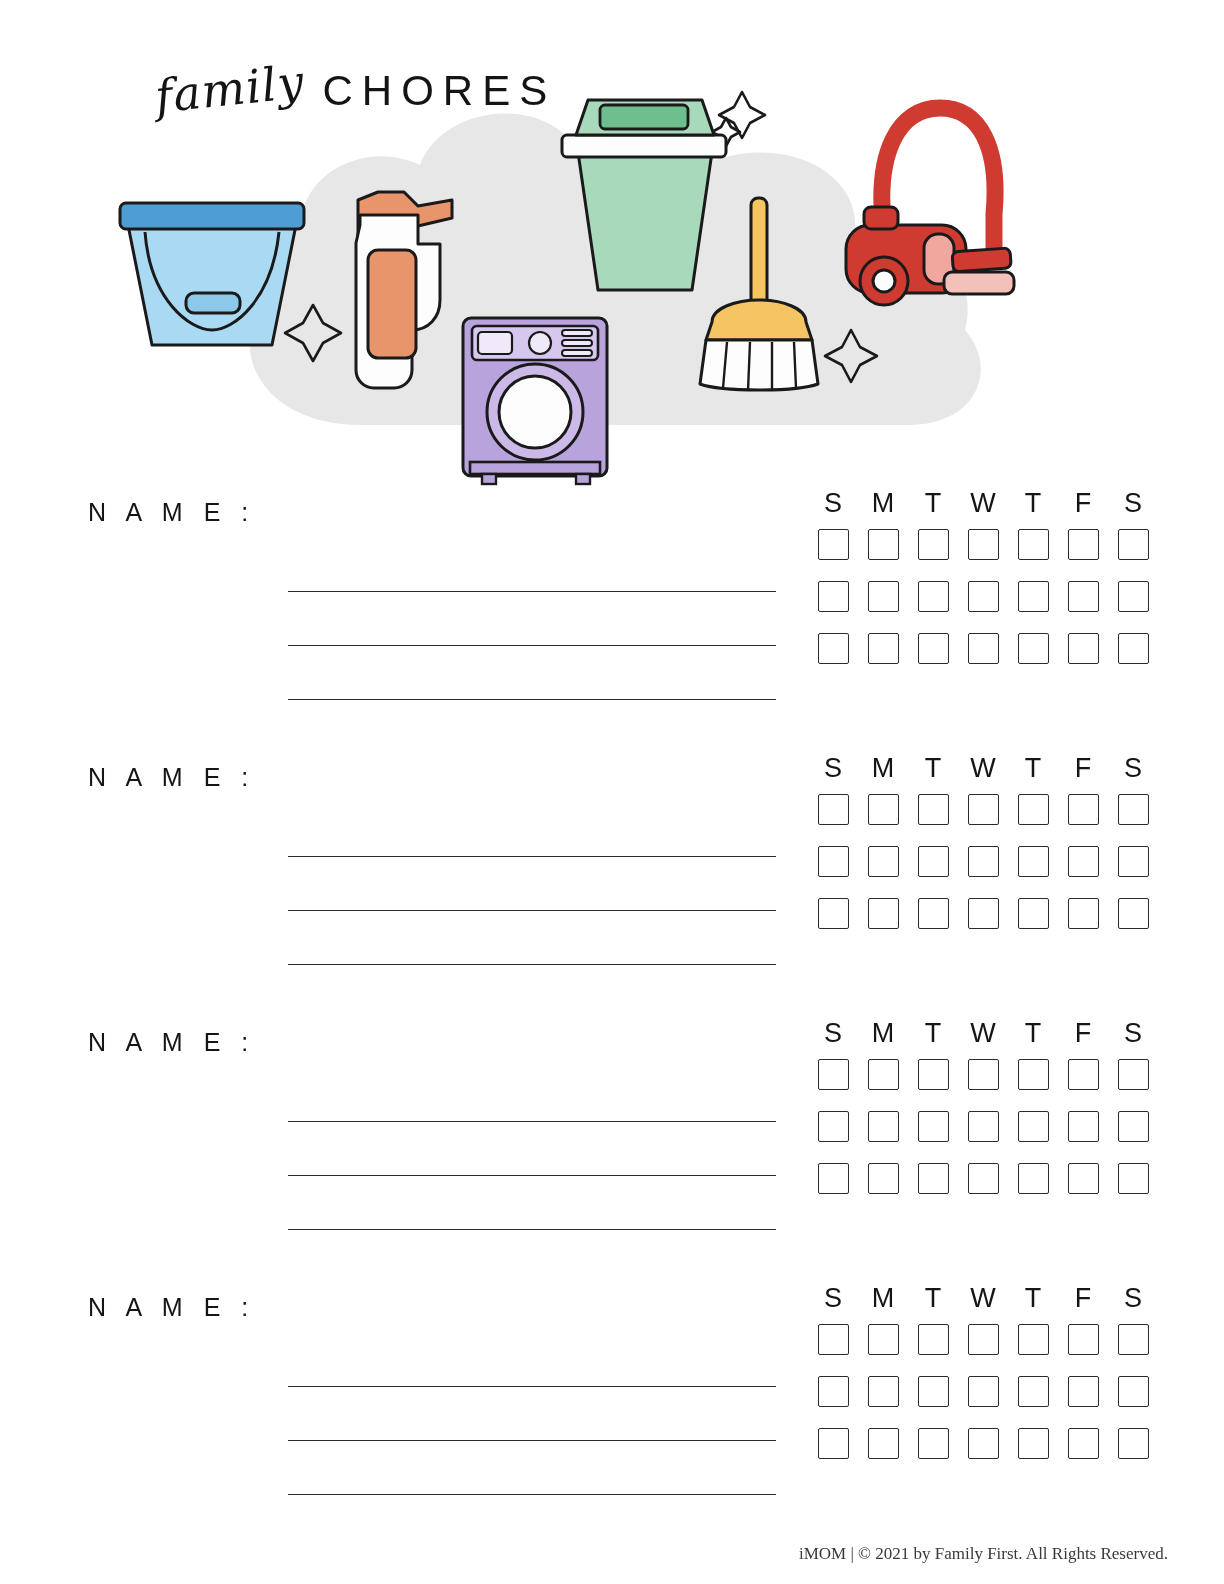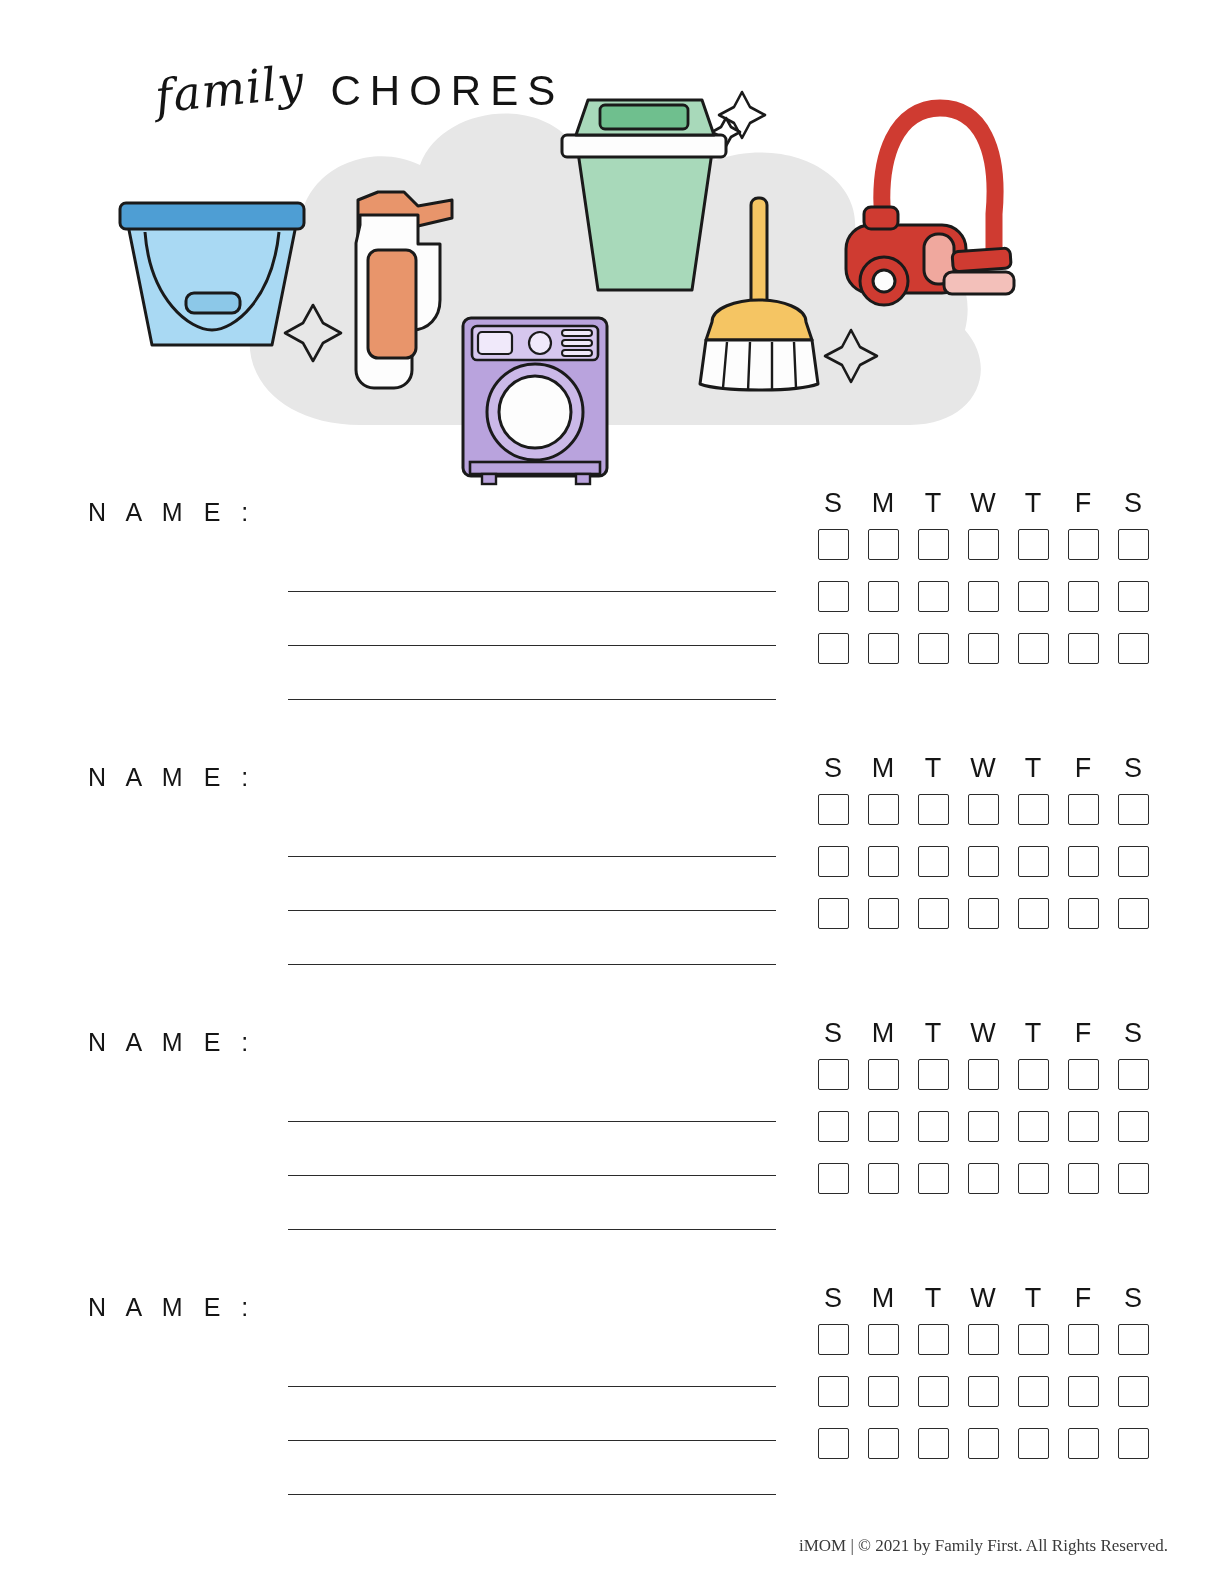--- a/index.html
+++ b/index.html
@@ -38,21 +38,20 @@
     font-weight: 400;
     letter-spacing: 1px;
     color: #141414;
     transform: rotate(-6deg);
   }
   .title-caps {
     font-family: "Liberation Sans", sans-serif;
     font-size: 42px;
     letter-spacing: 9px;
     color: #141414;
-    margin-left: 8px;
   }
   .art {
     position: absolute;
     left: 0;
     top: 0;
   }
 
   
   .sheet {
     position: absolute;
@@ -115,21 +114,21 @@
     border-radius: 2px;
     background: #fff;
     box-sizing: border-box;
   }
   .boxes-row + .boxes-row { margin-top: 21px; }
 
   
   .footer {
     position: absolute;
     left: 0;
-    bottom: 28px;
+    bottom: 20px;
     width: 1224px;
     text-align: right;
     padding-right: 56px;
     box-sizing: border-box;
     font-family: "Liberation Serif", serif;
     font-size: 17px;
     color: #3a3a3a;
   }
 </style>
 </head>

